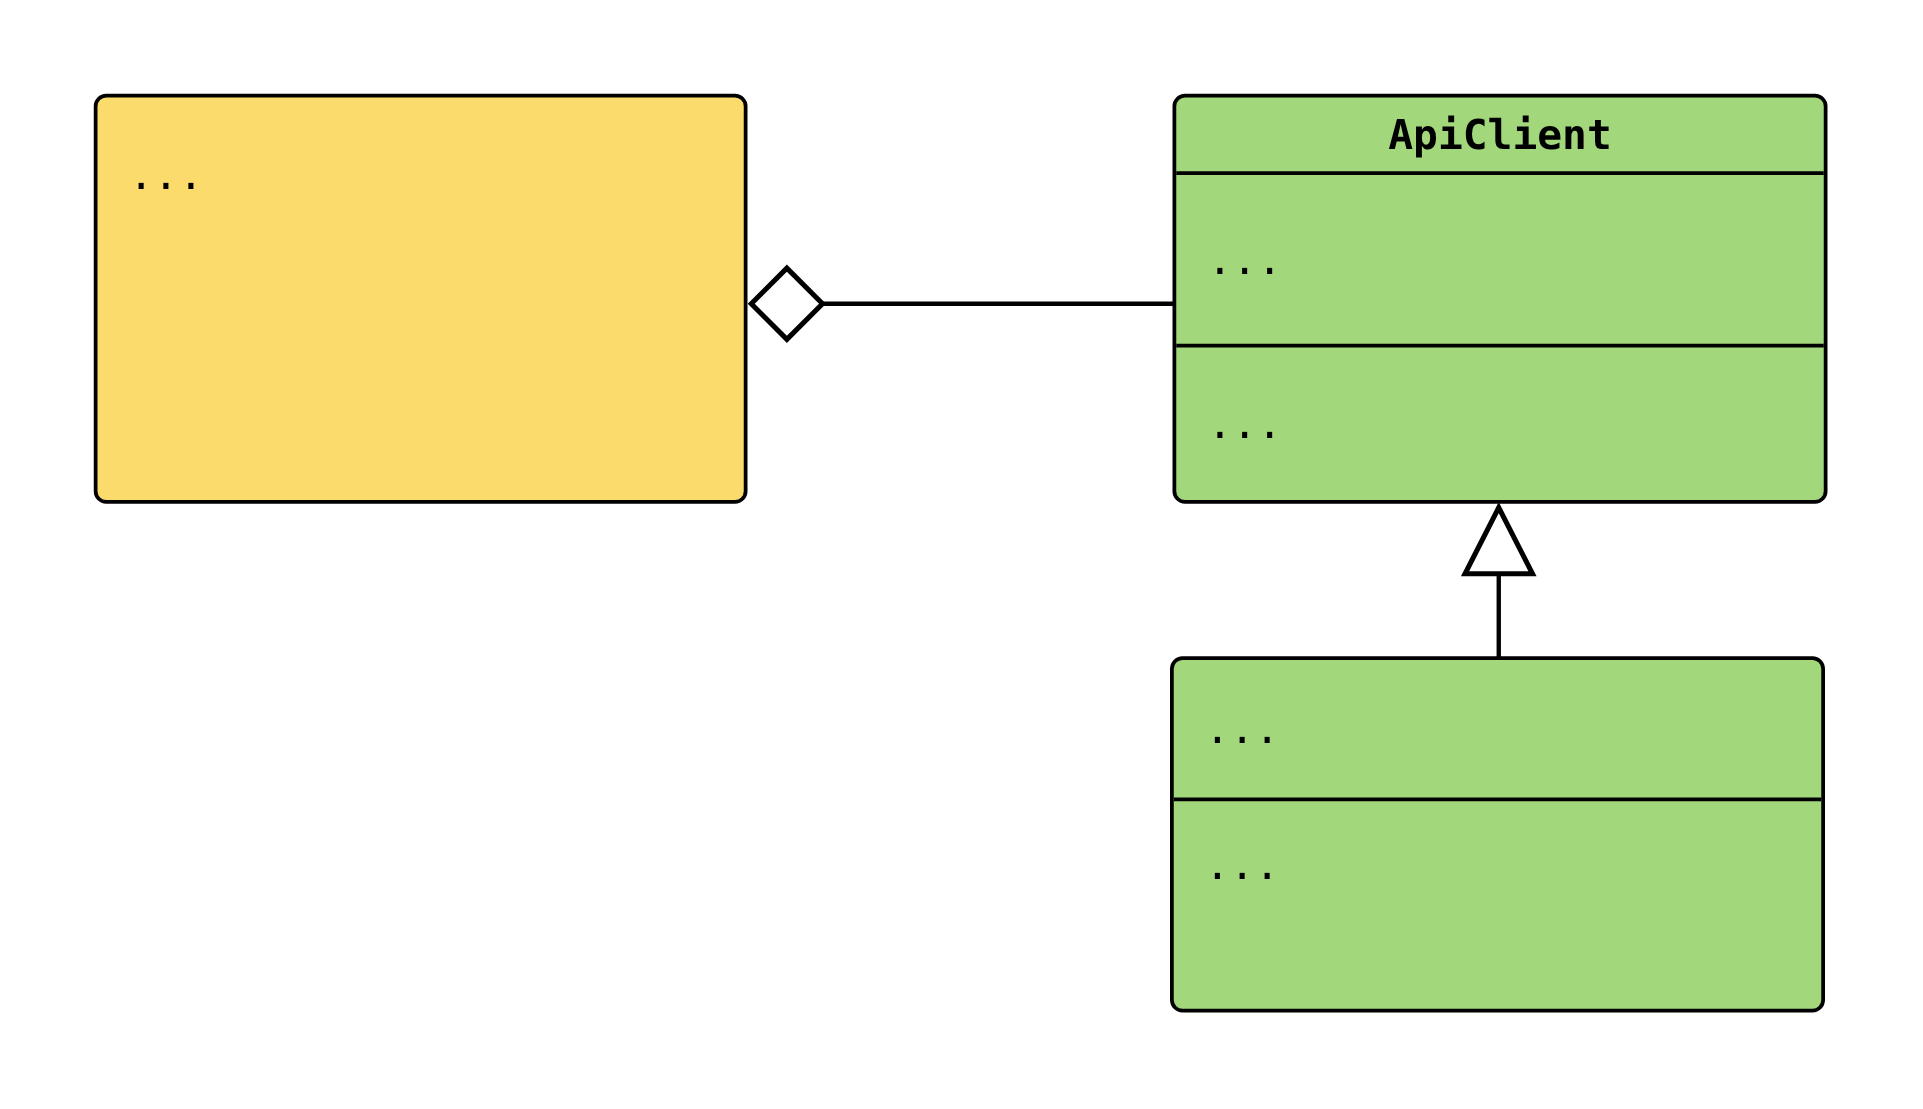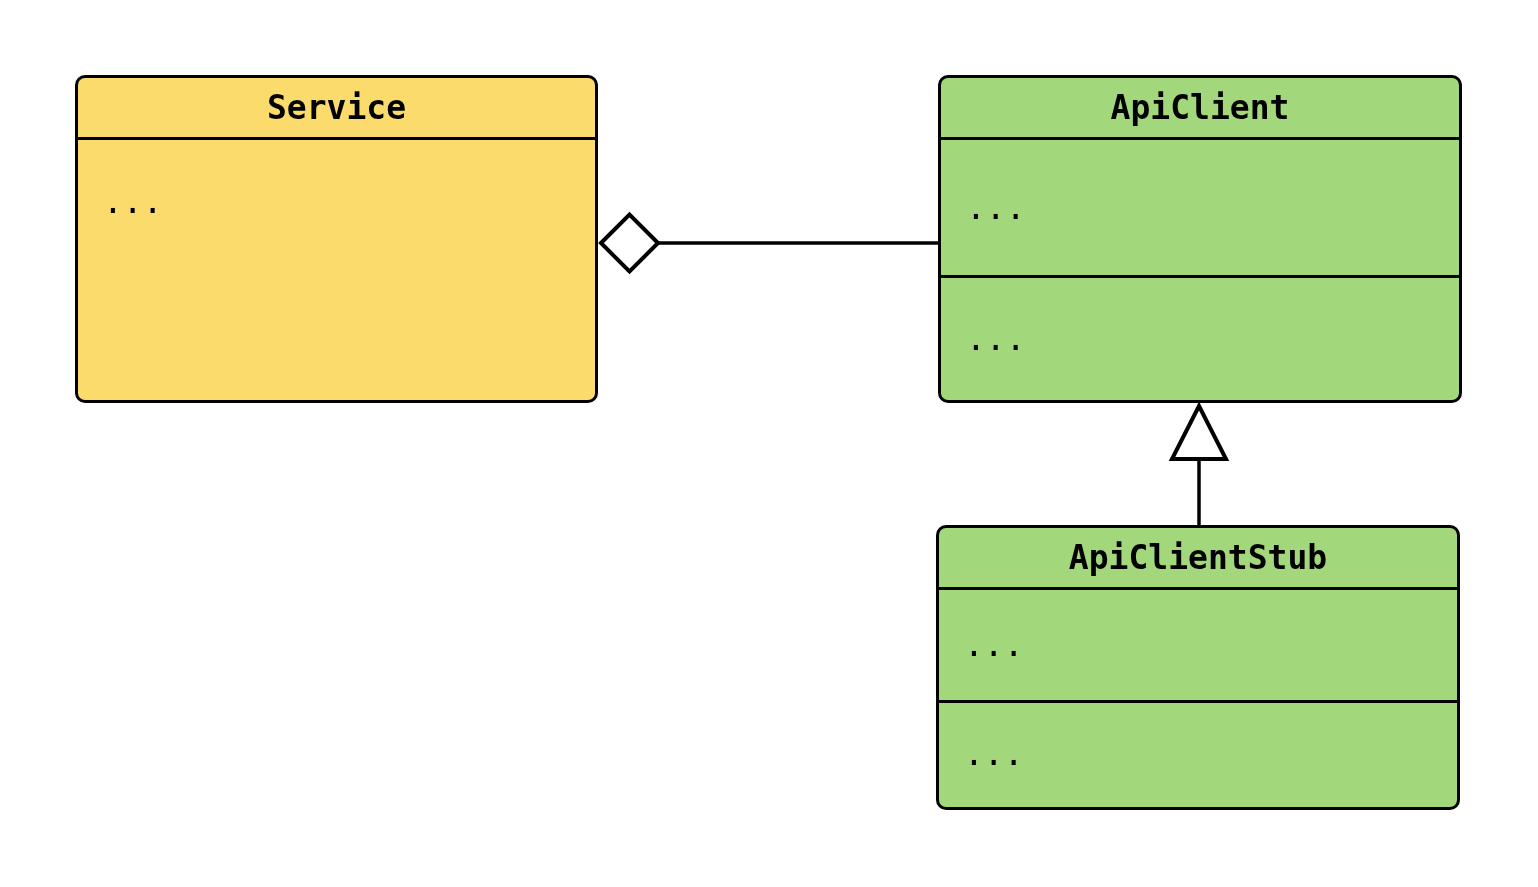--- a/index.html
+++ b/index.html
@@ -88,38 +88,36 @@
   <svg class="connectors" viewBox="0 0 1538 887" xmlns="http://www.w3.org/2000/svg">
 
     <line x1="658" y1="243" x2="940" y2="243" stroke="#000000" stroke-width="3.5"></line>
     <polygon points="601,243 629.5,214.5 658,243 629.5,271.5" fill="#ffffff" stroke="#000000" stroke-width="4" stroke-linejoin="miter"></polygon>
 
     <line x1="1199" y1="459" x2="1199" y2="527" stroke="#000000" stroke-width="3.5"></line>
     <polygon points="1199,406 1172,459 1226,459" fill="#ffffff" stroke="#000000" stroke-width="4" stroke-linejoin="miter"></polygon>
   </svg>
 
   <div class="uml-class node-service">
-    <div class="uml-title">Service</div>
     <div class="uml-section sec-methods">
       <span>...</span>
     </div>
   </div>
 
   <div class="uml-class node-apiclient">
     <div class="uml-title">ApiClient</div>
     <div class="uml-section sec-attrs sec-divider">
       <span>...</span>
     </div>
     <div class="uml-section sec-methods">
       <span>...</span>
     </div>
   </div>
 
   <div class="uml-class node-apiclientstub">
-    <div class="uml-title">ApiClientStub</div>
     <div class="uml-section sec-attrs sec-divider">
       <span>...</span>
     </div>
     <div class="uml-section sec-methods">
       <span>...</span>
     </div>
   </div>
 
 </div>
 

